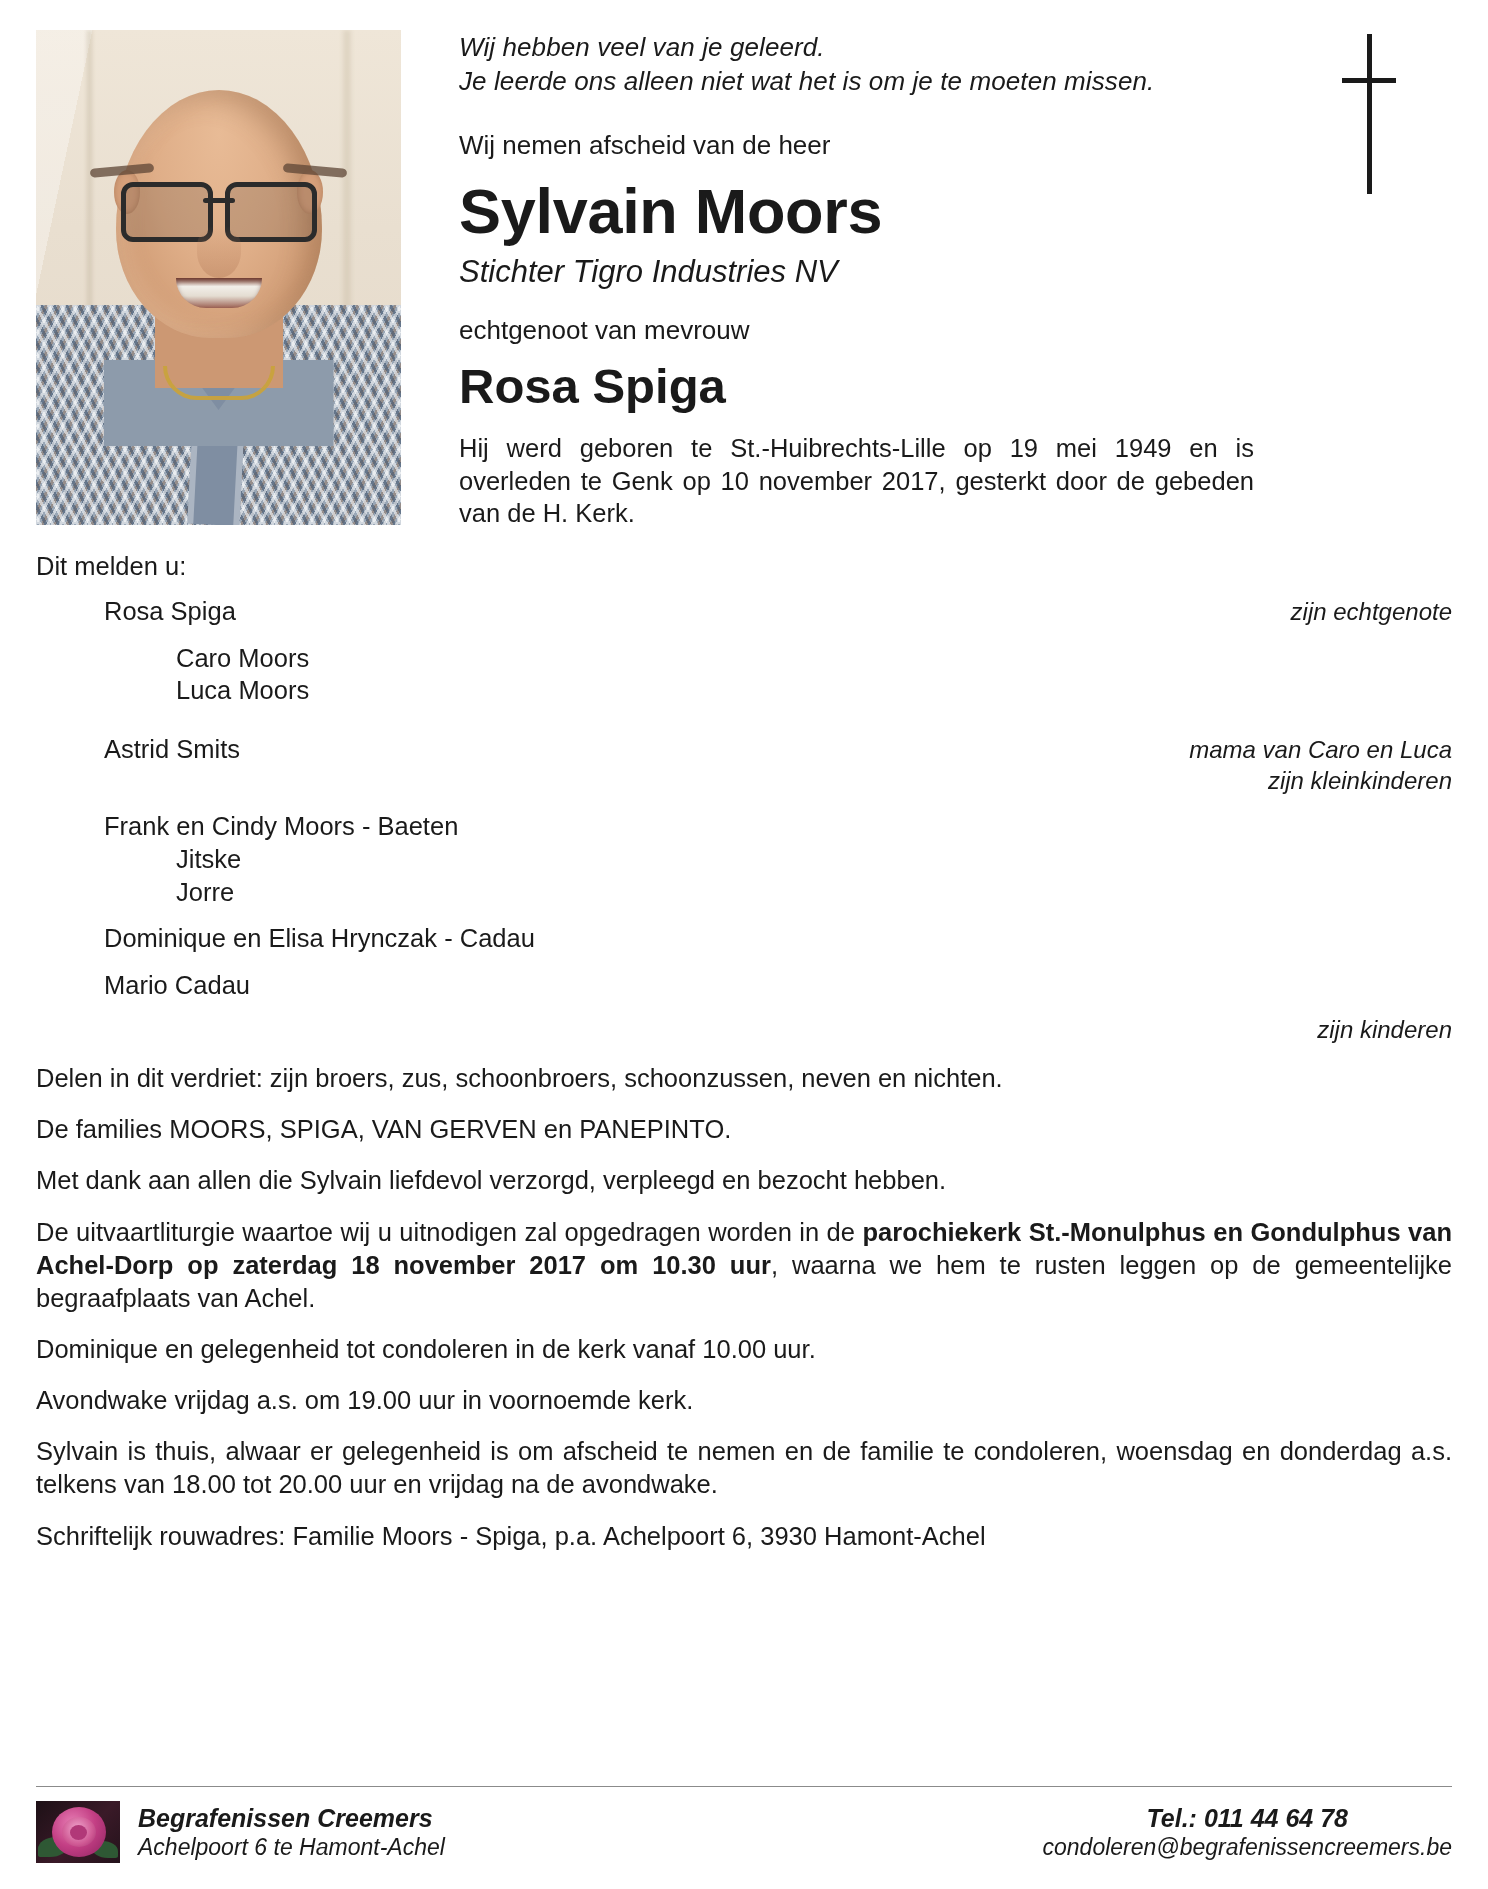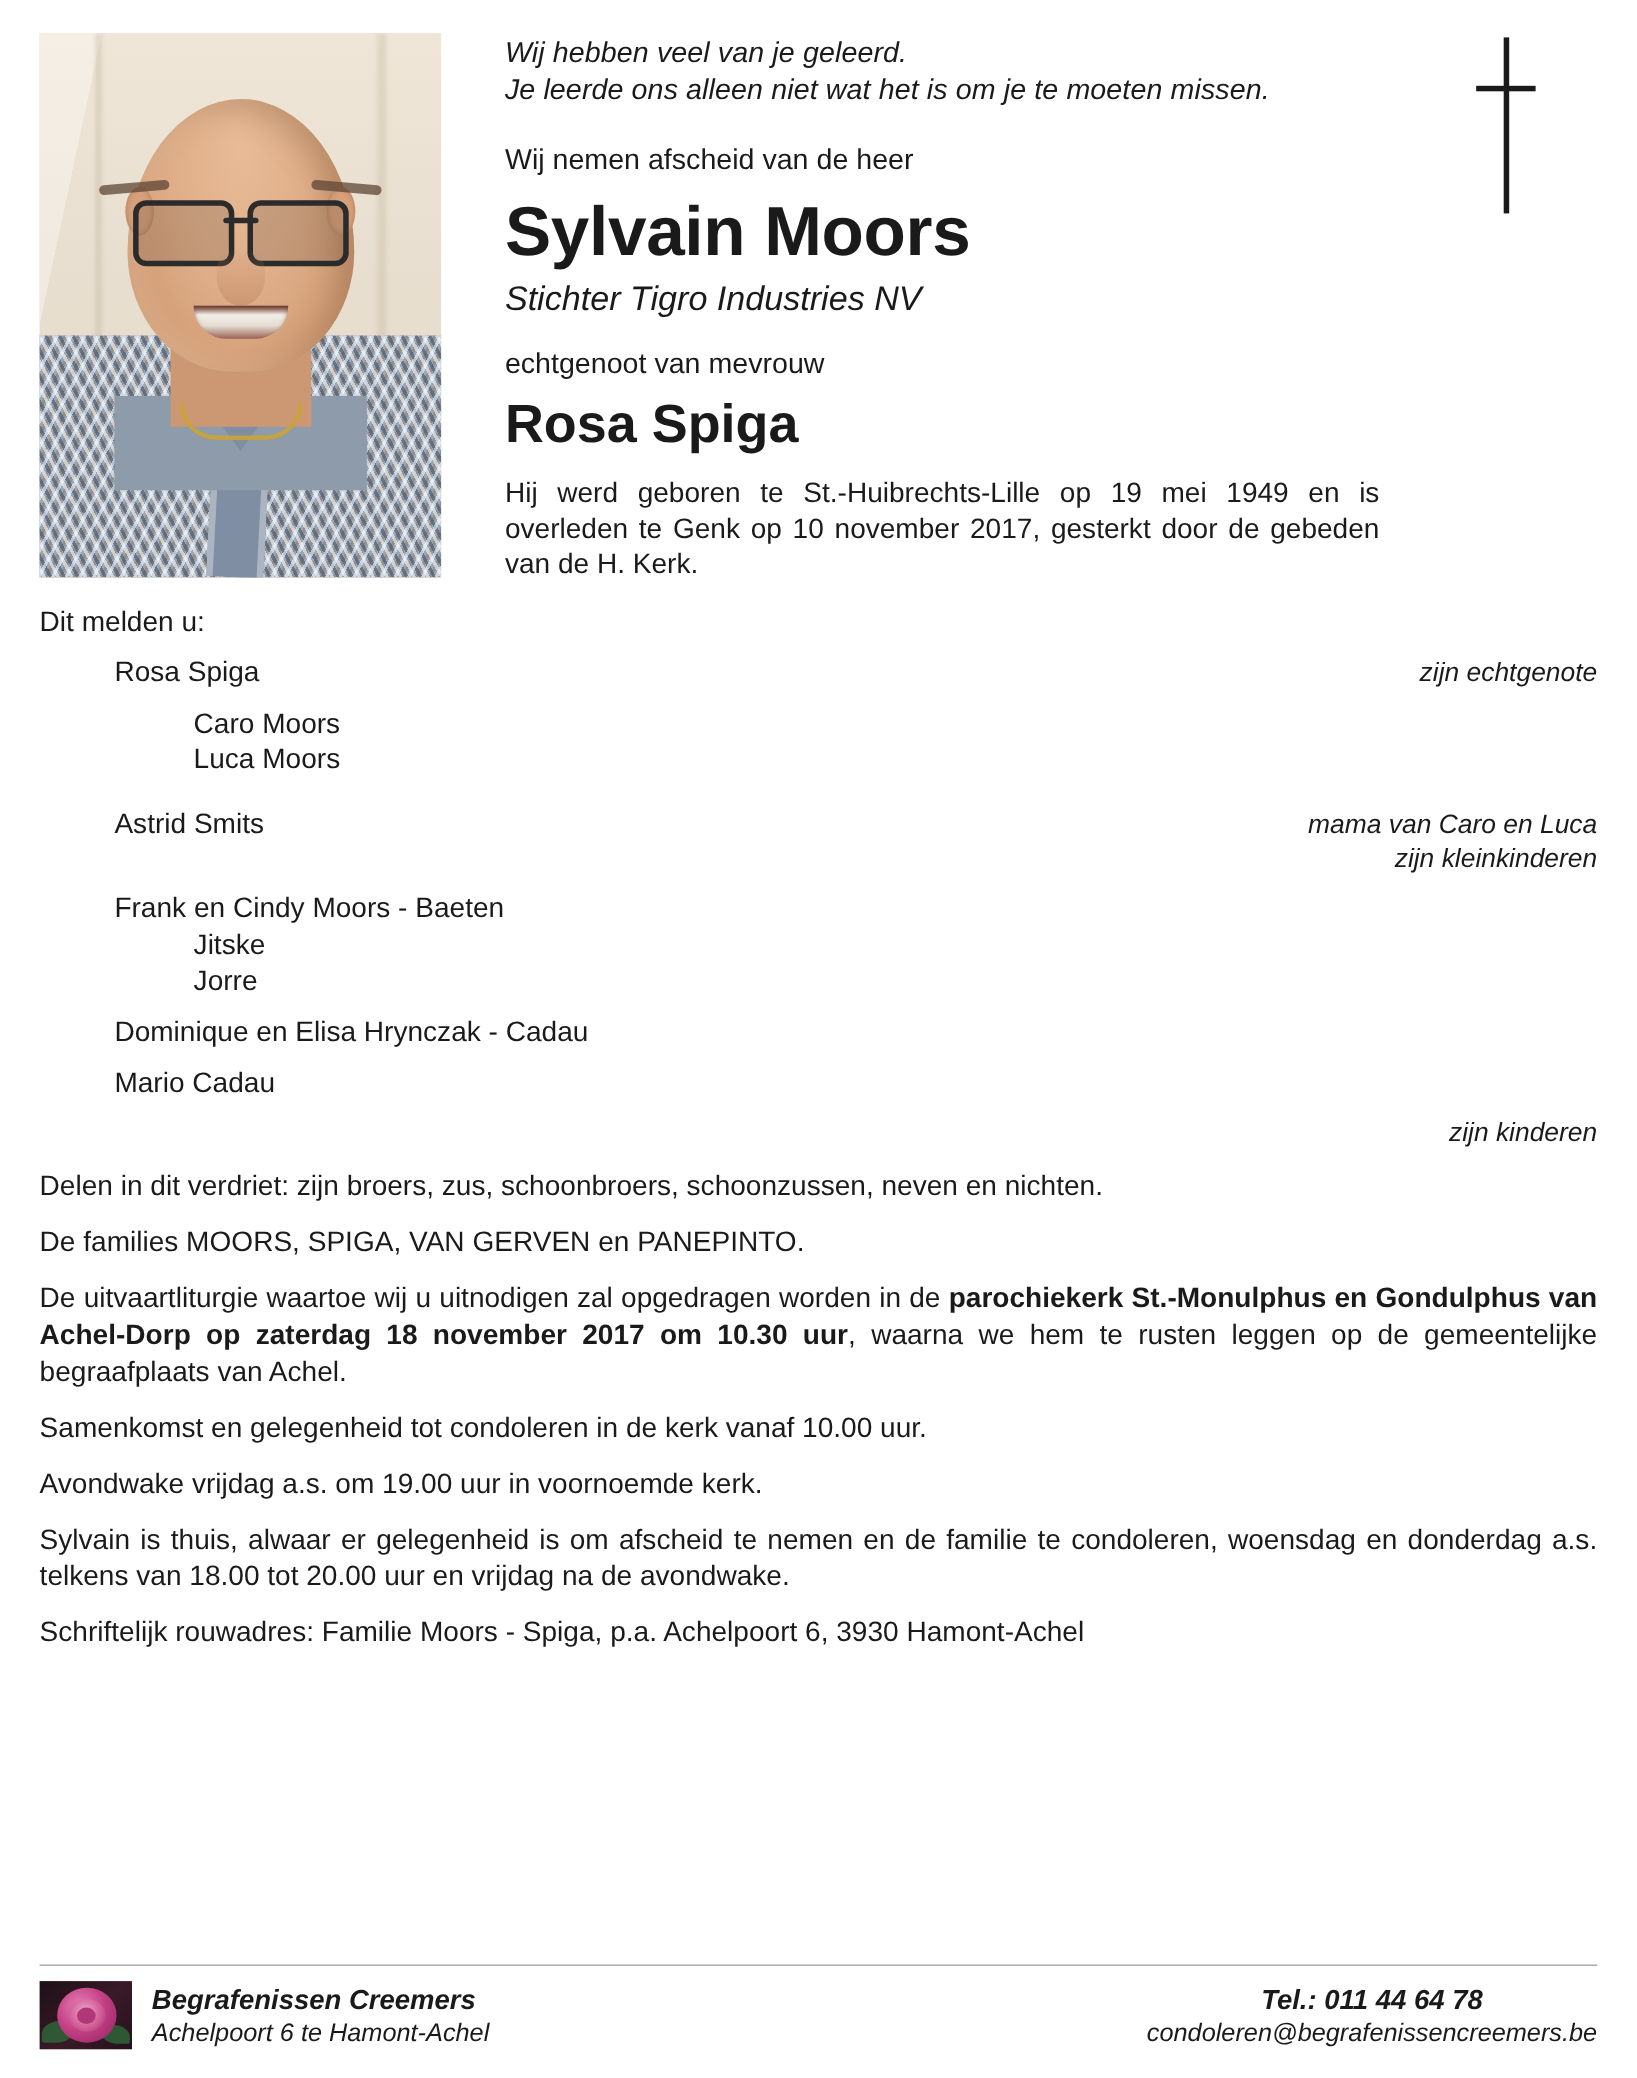--- a/index.html
+++ b/index.html
@@ -360,24 +360,25 @@
       <div class="gap-sm"></div>
       <div class="frow">
         <div class="fname"></div>
         <div class="frel">zijn kinderen</div>
       </div>
     </div>
 
   <div class="body">
     <div class="p nojust">Delen in dit verdriet: zijn broers, zus, schoonbroers, schoonzussen, neven en nichten.</div>
     <div class="p nojust">De families MOORS, SPIGA, VAN GERVEN en PANEPINTO.</div>
+    <div class="p nojust">Met dank aan allen die Sylvain liefdevol verzorgd, verpleegd en bezocht hebben.</div>
 
     <div class="p"><span>De uitvaartliturgie waartoe wij u uitnodigen zal opgedragen worden in de </span><b>parochiekerk St.-Monulphus en Gondulphus van Achel-Dorp op zaterdag 18 november 2017 om 10.30 uur</b><span>, waarna we hem te rusten leggen op de gemeentelijke begraafplaats van Achel.</span></div>
 
-    <div class="p nojust">Samenkomst en gelegenheid tot condoleren in de kerk vanaf 10.00 uur.</div>
+    <div class="p nojust">Dominique en gelegenheid tot condoleren in de kerk vanaf 10.00 uur.</div>
     <div class="p nojust">Avondwake vrijdag a.s. om 19.00 uur in voornoemde kerk.</div>
     <div class="p">Sylvain is thuis, alwaar er gelegenheid is om afscheid te nemen en de familie te condoleren, woensdag en donderdag a.s. telkens van 18.00 tot 20.00 uur en vrijdag na de avondwake.</div>
     <div class="p nojust">Schriftelijk rouwadres: Familie Moors - Spiga, p.a. Achelpoort 6, 3930 Hamont-Achel</div>
   </div>
 
   <div class="footer">
     <div class="rose">
       <div class="leaf"></div>
       <div class="leaf b"></div>
       <div class="petal p1"></div>

